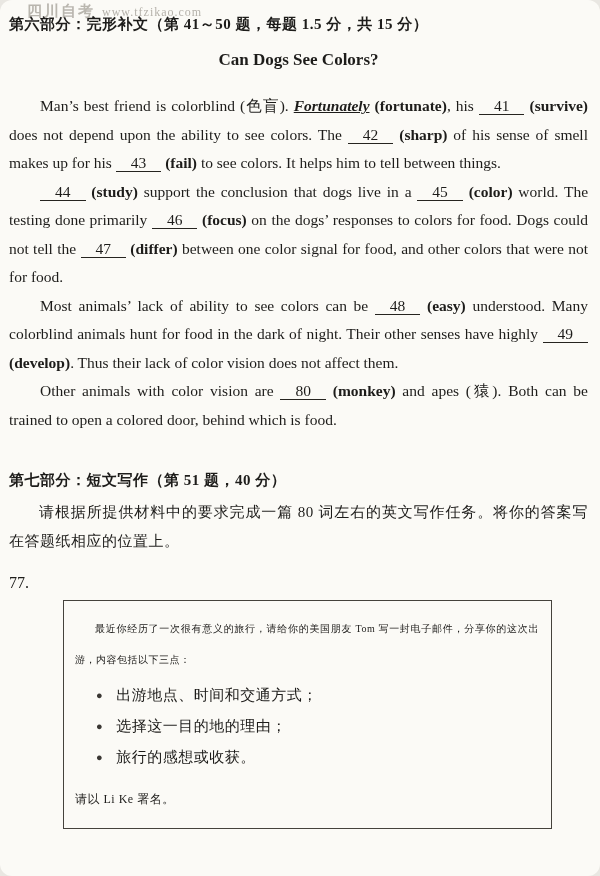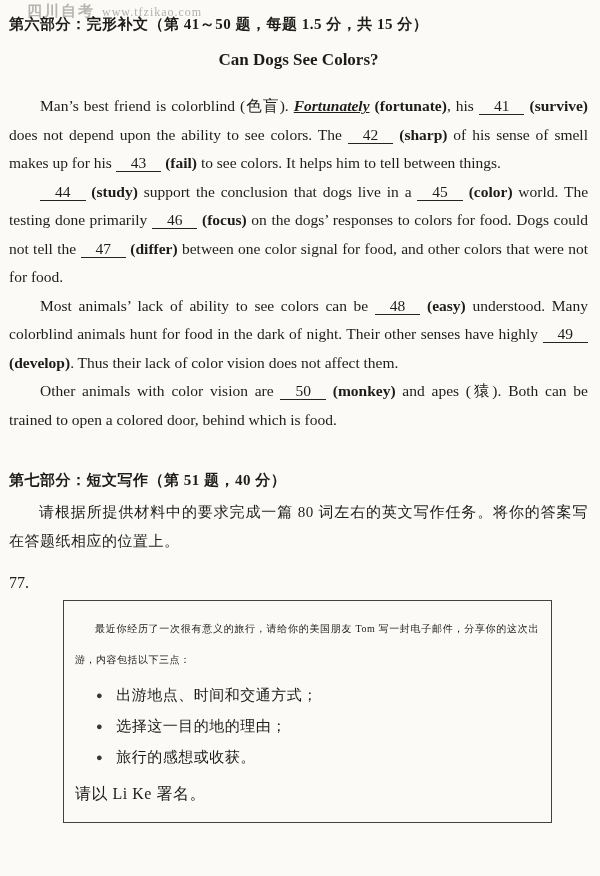--- a/index.html
+++ b/index.html
@@ -5,20 +5,21 @@
   html,body{margin:0;padding:0;background:#e9e7e2;}
   .page{
     width:600px;height:876px;
     background:#fbfaf6;
     position:relative;
     box-sizing:border-box;
     padding:10px 12px 0 9px;
     font-family:"Liberation Serif", serif;
     color:#1d1c1a;
     overflow:hidden;
+    border-radius:12px;
   }
   
   .watermark{
     position:absolute;top:2px;left:27px;
     white-space:nowrap;
     color:#a9a59d;
     pointer-events:none;
   }
   .wm-cn{font-size:15px;font-weight:bold;letter-spacing:2px;opacity:.8;}
   .wm-url{font-size:12px;margin-left:3px;opacity:.85;letter-spacing:1px;}
@@ -61,42 +62,42 @@
     padding:12px 12px 14px 11px;
     background:transparent;
   }
   .box-intro{
     font-size:10px;line-height:31px;
     text-align:justify;text-indent:2em;margin:0;letter-spacing:.5px;
   }
   .bullets{list-style:none;margin:5px 0 0 0;padding:0 0 0 21px;}
   .bullets li{font-size:15px;line-height:30px;letter-spacing:.5px;}
   .bullet-marker{font-size:11px;margin-right:13px;position:relative;top:-1px;color:#3a3733;}
-  .signature{margin:6px 0 0 0;font-size:16px;line-height:29px;letter-spacing:.5px;}
+  .signature{margin:12px 0 0 0;font-size:12px;line-height:29px;letter-spacing:.5px;}
 </style>
 </head>
 <body>
 
 <div class="page">
 
   <div class="watermark">
     <span class="wm-cn">四川自考</span>
     <span class="wm-url">www.tfzikao.com</span>
   </div>
 
   <div class="sec-heading">第六部分：完形补文（第 41～50 题，每题 1.5 分，共 15 分）</div>
 
 
   <h2 class="passage-title">Can Dogs See Colors?</h2>
 
   <div class="passage">
     <p><span class="run-plain">Man’s best friend is colorblind (色盲). </span><span class="run-iu">Fortunately</span><span class="run-plain"> </span><span class="run-bold">(fortunate)</span><span class="run-plain">, his </span><span class="run-blank">41</span><span class="run-plain"> </span><span class="run-bold">(survive)</span><span class="run-plain"> does not depend upon the ability to see colors. The </span><span class="run-blank">42</span><span class="run-plain"> </span><span class="run-bold">(sharp)</span><span class="run-plain"> of his sense of smell makes up for his </span><span class="run-blank">43</span><span class="run-plain"> </span><span class="run-bold">(fail)</span><span class="run-plain"> to see colors. It helps him to tell between things.</span></p>
     <p><span class="run-blank">44</span><span class="run-plain"> </span><span class="run-bold">(study)</span><span class="run-plain"> support the conclusion that dogs live in a </span><span class="run-blank">45</span><span class="run-plain"> </span><span class="run-bold">(color)</span><span class="run-plain"> world. The testing done primarily </span><span class="run-blank">46</span><span class="run-plain"> </span><span class="run-bold">(focus)</span><span class="run-plain"> on the dogs’ responses to colors for food. Dogs could not tell the </span><span class="run-blank">47</span><span class="run-plain"> </span><span class="run-bold">(differ)</span><span class="run-plain"> between one color signal for food, and other colors that were not for food.</span></p>
     <p><span class="run-plain">Most animals’ lack of ability to see colors can be </span><span class="run-blank">48</span><span class="run-plain"> </span><span class="run-bold">(easy)</span><span class="run-plain"> understood. Many colorblind animals hunt for food in the dark of night. Their other senses have highly </span><span class="run-blank">49</span><span class="run-plain"> </span><span class="run-bold">(develop)</span><span class="run-plain">. Thus their lack of color vision does not affect them.</span></p>
-    <p><span class="run-plain">Other animals with color vision are </span><span class="run-blank">50</span><span class="run-plain"> </span><span class="run-bold">(monkey)</span><span class="run-plain"> and apes (猿). Both can be trained to open a colored door, behind which is food.</span></p>
+    <p><span class="run-plain">Other animals with color vision are </span><span class="run-blank">80</span><span class="run-plain"> </span><span class="run-bold">(monkey)</span><span class="run-plain"> and apes (猿). Both can be trained to open a colored door, behind which is food.</span></p>
   </div>
 
   <div class="sec-heading s7-heading">第七部分：短文写作（第 51 题，40 分）</div>
 
   <p class="cn-instructions" style="margin-top:8px;">请根据所提供材料中的要求完成一篇 80 词左右的英文写作任务。将你的答案写在答题纸相应的位置上。</p>
 
   <div class="q-number">77.</div>
 
   <div class="prompt-box">
     <p class="box-intro">最近你经历了一次很有意义的旅行，请给你的美国朋友 Tom 写一封电子邮件，分享你的这次出游，内容包括以下三点：</p>

